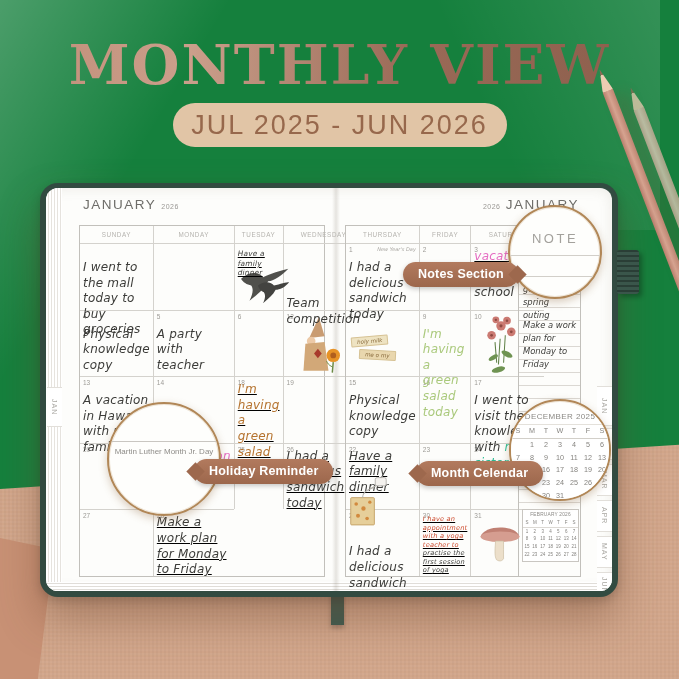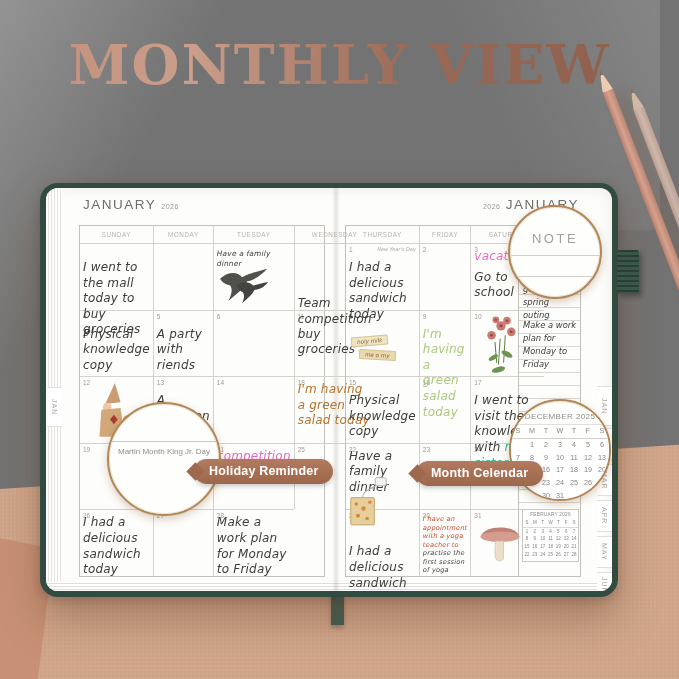--- a/index.html
+++ b/index.html
@@ -1,16 +1,16 @@
 <!DOCTYPE html>
 <html><head>
 <meta charset="utf-8">
 <style>
   html,body{margin:0;padding:0;background:#ecd8bf;}
-  .scene{position:relative;width:679px;height:679px;overflow:hidden;background:#737373;font-family:"Liberation Sans",sans-serif;}
+  .scene{position:relative;width:679px;height:679px;overflow:hidden;background:#15803d;font-family:"Liberation Sans",sans-serif;}
 
   
   .bg-bottom{position:absolute;inset:0;background:#d2a68a;clip-path:polygon(0 72%,100% 65.5%,100% 100%,0 100%);
     background-image:repeating-linear-gradient(90deg,rgba(0,0,0,.025) 0 2px,transparent 2px 4px),repeating-linear-gradient(0deg,rgba(255,255,255,.04) 0 2px,transparent 2px 4px);background-color:#d2a68a;z-index:0;}
   .bg-corner{position:absolute;left:0;top:538px;width:54px;height:141px;background:#c89175;clip-path:polygon(0 0,100% 8%,70% 100%,0 100%);z-index:0;}
   .streak1{position:absolute;left:-60px;top:-40px;width:300px;height:460px;background:linear-gradient(115deg,rgba(255,255,255,.30),rgba(255,255,255,0) 55%);transform:rotate(6deg);z-index:0;}
   .streak2{position:absolute;left:380px;top:-30px;width:280px;height:260px;background:linear-gradient(245deg,rgba(255,255,255,.14),rgba(255,255,255,0) 60%);z-index:0;}
 
   
   .pencil{position:absolute;width:11px;height:440px;border-radius:2px;z-index:1;transform-origin:50% 0;}
@@ -43,21 +43,21 @@
   .grid-left{position:absolute;left:33px;top:37px;width:244px;height:350px;display:grid;grid-template-columns:repeat(4,1fr);grid-template-rows:17px repeat(5,66.6px);border:1px solid #c2c0bb;}
   .grid-right-wrap{position:absolute;left:299px;top:37px;width:234px;height:350px;display:flex;border:1px solid #c2c0bb;}
   .grid-right{width:172px;display:grid;grid-template-columns:repeat(3,1fr);grid-template-rows:17px repeat(5,66.6px);}
   .dayhdr{display:flex;align-items:center;justify-content:center;font-size:6.3px;color:#b5b3ae;letter-spacing:.6px;border-left:1px solid #d4d2cd;}
   .cell{position:relative;border-left:1px solid #d4d2cd;border-top:1px solid #d4d2cd;overflow:visible;}
   .grid-left > :nth-child(4n+1){border-left:none;}
   .grid-right > :nth-child(3n+1){border-left:none;}
   .date{position:absolute;top:2px;left:3px;font-size:6.5px;color:#9d9b96;}
   .badge{position:absolute;top:2px;right:3px;font-size:5px;font-style:italic;color:#a8a6a1;font-family:"DejaVu Sans",sans-serif;}
   .entry{margin:5px 3px 0;font-family:"DejaVu Sans",sans-serif;font-style:italic;font-size:12px;line-height:1.3;letter-spacing:.2px;position:relative;z-index:2;}
-  .pos-top{}.pos-mid{margin-top:16px;}.pos-low{margin-top:52px;}.pos-xlow{margin-top:34px;}
+  .pos-top{text-decoration:underline;}.pos-mid{margin-top:16px;}.pos-low{margin-top:52px;}.pos-xlow{margin-top:34px;}
   .size-sm{font-size:7.4px;}.size-xs{font-size:6.6px;line-height:1.28;}
   .a-r{text-align:right;}
   .c-ink{color:#3c3c39;}.c-green{color:#3cb878;}.c-ltgreen{color:#aac97c;}.c-teal{color:#2fbf96;}
   .c-pink{color:#e56cc2;}.c-orange{color:#b5732f;}.c-red{color:#cd4a2d;}
   .tape{position:absolute;left:5px;background:#eee3c2;border:1px solid #d6c294;color:#8a6c3e;font-family:"DejaVu Sans",sans-serif;font-style:italic;font-size:5.6px;padding:1px 5px;border-radius:1px;z-index:2;}
   .tape0{top:25px;transform:rotate(-5deg);}
   .tape1{top:39px;left:13px;transform:rotate(3deg);background:#e9d7ae;}
   .sticker{position:absolute;z-index:1;}
   .sticker svg{width:100%;height:auto;display:block;}
   .st-swallow{left:1px;top:23px;width:54px;}
@@ -117,20 +117,21 @@
 <div class="scene">
   <div class="bg-bottom"></div>
   <div class="bg-corner"></div>
   <div class="streak1"></div>
   <div class="streak2"></div>
 
   <div class="pencil pencil-1"></div>
   <div class="pencil pencil-2"></div>
 
   <div class="title">MONTHLY VIEW</div>
+  <div class="pill">JUL 2025 - JUN 2026</div>
 
   <div class="ribbon"></div>
 
   <div class="book">
     <div class="pen-loop"></div>
     <div class="pages">
       <div class="stack-left"></div>
       <div class="stack-bottom"></div>
       <div class="crease"></div>
 
@@ -163,28 +164,24 @@
           </div>
           <div class="cell">
             <div class="entry pos-low"><span class="seg c-ink">Team competition</span></div>
           </div>
           <div class="cell">
             <span class="date">4</span>
             <div class="entry pos-mid"><span class="seg c-ink">Physical knowledge copy</span></div>
           </div>
           <div class="cell">
             <span class="date">5</span>
-            <div class="entry pos-mid"><span class="seg c-ink">A party with riends</span></div>
+            <div class="entry pos-mid"><span class="seg c-ink">A party with teacher</span></div>
           </div>
           <div class="cell">
             <span class="date">6</span>
-          </div>
-          <div class="cell">
-            <span class="date">11</span>
-            <div class="entry pos-mid"><span class="seg c-ink">buy groceries</span></div>
           </div>
           <div class="cell">
             <span class="date">12</span>
             <div class="sticker st-gnome">
               <svg viewBox="0 0 52 62">
                 <path d="M20 24 L36 22 L30 2 Z" fill="#c99c72"></path>
                 <circle cx="22" cy="27" r="4.5" fill="#ecc9a6"></circle>
                 <path d="M16 30 L36 28 L40 58 L14 58 Z" fill="#d2a878"></path>
                 <path d="M25 40 l4 -5 l4 5 l-4 5 z" fill="#a83a2c"></path>
                 <circle cx="45" cy="42" r="7" fill="#e79327"></circle>
@@ -400,26 +397,27 @@
     <div class="rtab" style="top: 198px; height: 38px;">JAN</div>
         <div class="rtab" style="top: 240px; height: 30px;">FEB</div>
         <div class="rtab" style="top: 276px; height: 30px;">MAR</div>
         <div class="rtab" style="top: 312px; height: 30px;">APR</div>
         <div class="rtab" style="top: 348px; height: 30px;">MAY</div>
         <div class="rtab" style="top: 384px; height: 24px;">JUN</div>
         <div class="ltab" style="top: 199px; height: 38px;">JAN</div>
       </div>
   </div>
 
+  <div class="callout co-notes">Notes Section</div>
   <div class="callout co-month">Month Celendar</div>
   <div class="callout co-holiday">Holiday Reminder</div>
 
   <div class="mag mag-holiday">
     <div class="mh-line"></div>
-    <div class="mh-text">Martin Month King Jr. Day</div>
+    <div class="mh-text">Martin Luther Month Jr. Day</div>
   </div>
   <div class="mag mag-note">
     <div class="mn-text">NOTE</div>
     <div class="mn-line"></div>
     <div class="mn-line2"></div>
   </div>
   <div class="mag mag-cal" id="mag-cal">
       <div class="mini-cal dec-cal">
         <div class="mc-title">DECEMBER 2025</div>
         <div class="mc-row mc-wd">

